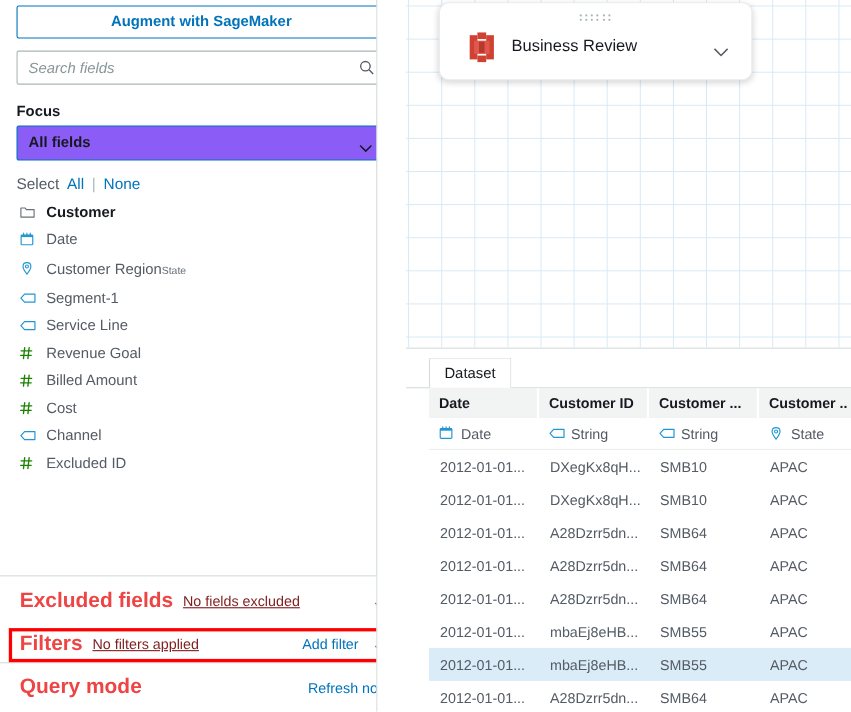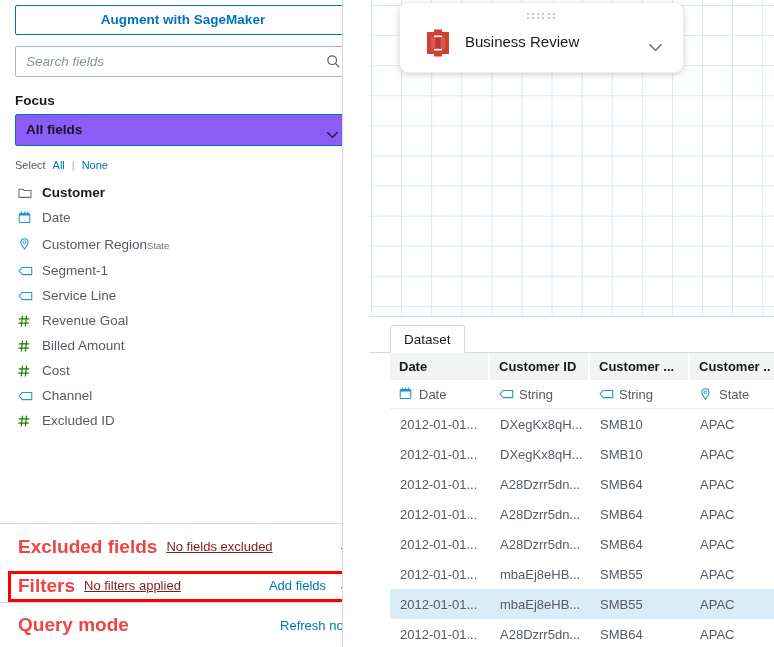--- a/index.html
+++ b/index.html
@@ -82,21 +82,21 @@
     position: absolute; left: 10px; top: 7px;
     font-size: 13.5px; font-weight: 700; color: #16191f;
   }
   .chev {
     width: 13px; height: 8px; display: inline-block;
   }
   .focus-select .chev { position: absolute; right: 11px; top: 12px; }
 
   .select-row {
     margin: 13px 0 0 15px;
-    font-size: 11px;
+    font-size: 14px;
     color: #545b64;
     display: flex; align-items: center; gap: 7px;
   }
   .select-row .lnk { color: #0073bb; cursor: pointer; }
   .select-row .sep { color: #aab7b8; }
 
   
   #field-list {
     position: absolute; left: 0; top: 180px;
     width: 368px; height: 342px;
@@ -442,21 +442,21 @@
             </svg>
         </span>
       </div>
     </div>
 
     <div class="acc" id="acc-filters">
       <div class="acc-inner">
         <span class="acc-title">Filters</span>
         <span class="acc-note">No filters applied</span>
         <span class="acc-spacer"></span>
-        <span class="acc-link">Add fields</span>
+        <span class="acc-link">Add filter</span>
         <span class="chev acc-chev">
           <svg viewBox="0 0 14 9" width="13" height="8">
               <polyline points="1.2,1.4 7,7.2 12.8,1.4" fill="none" stroke="#545b64" stroke-width="1.4"></polyline>
             </svg>
         </span>
       </div>
     </div>
 
     <div class="acc" id="acc-query">
       <div class="acc-inner">

